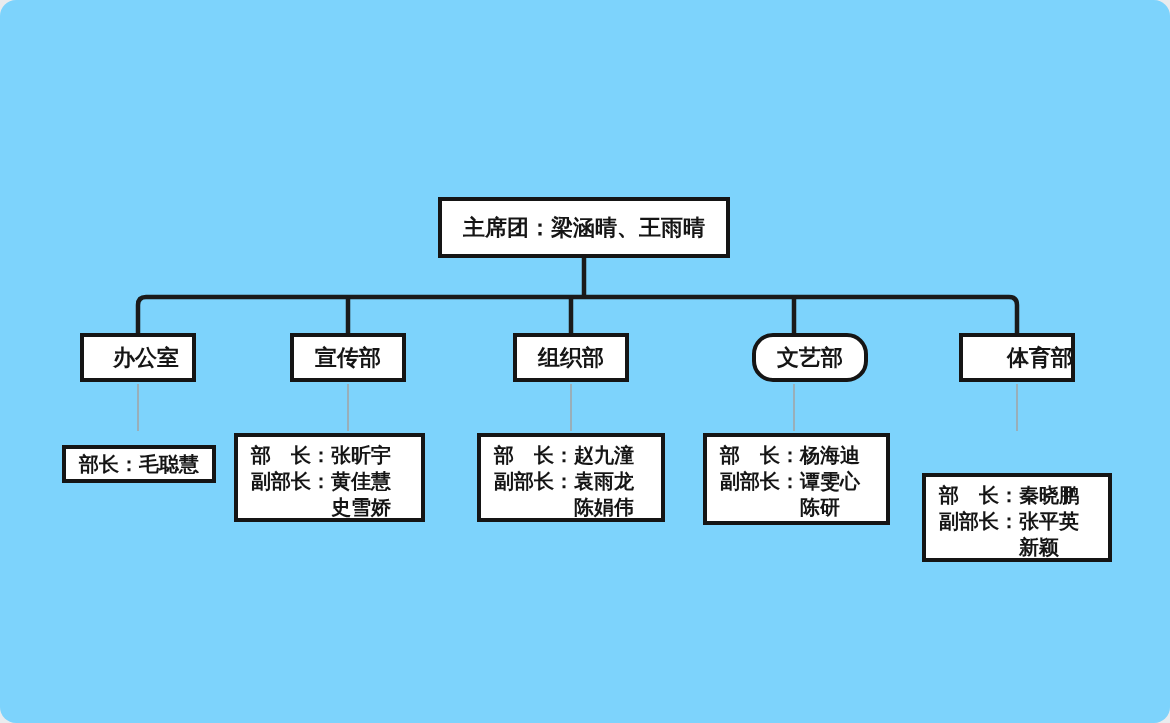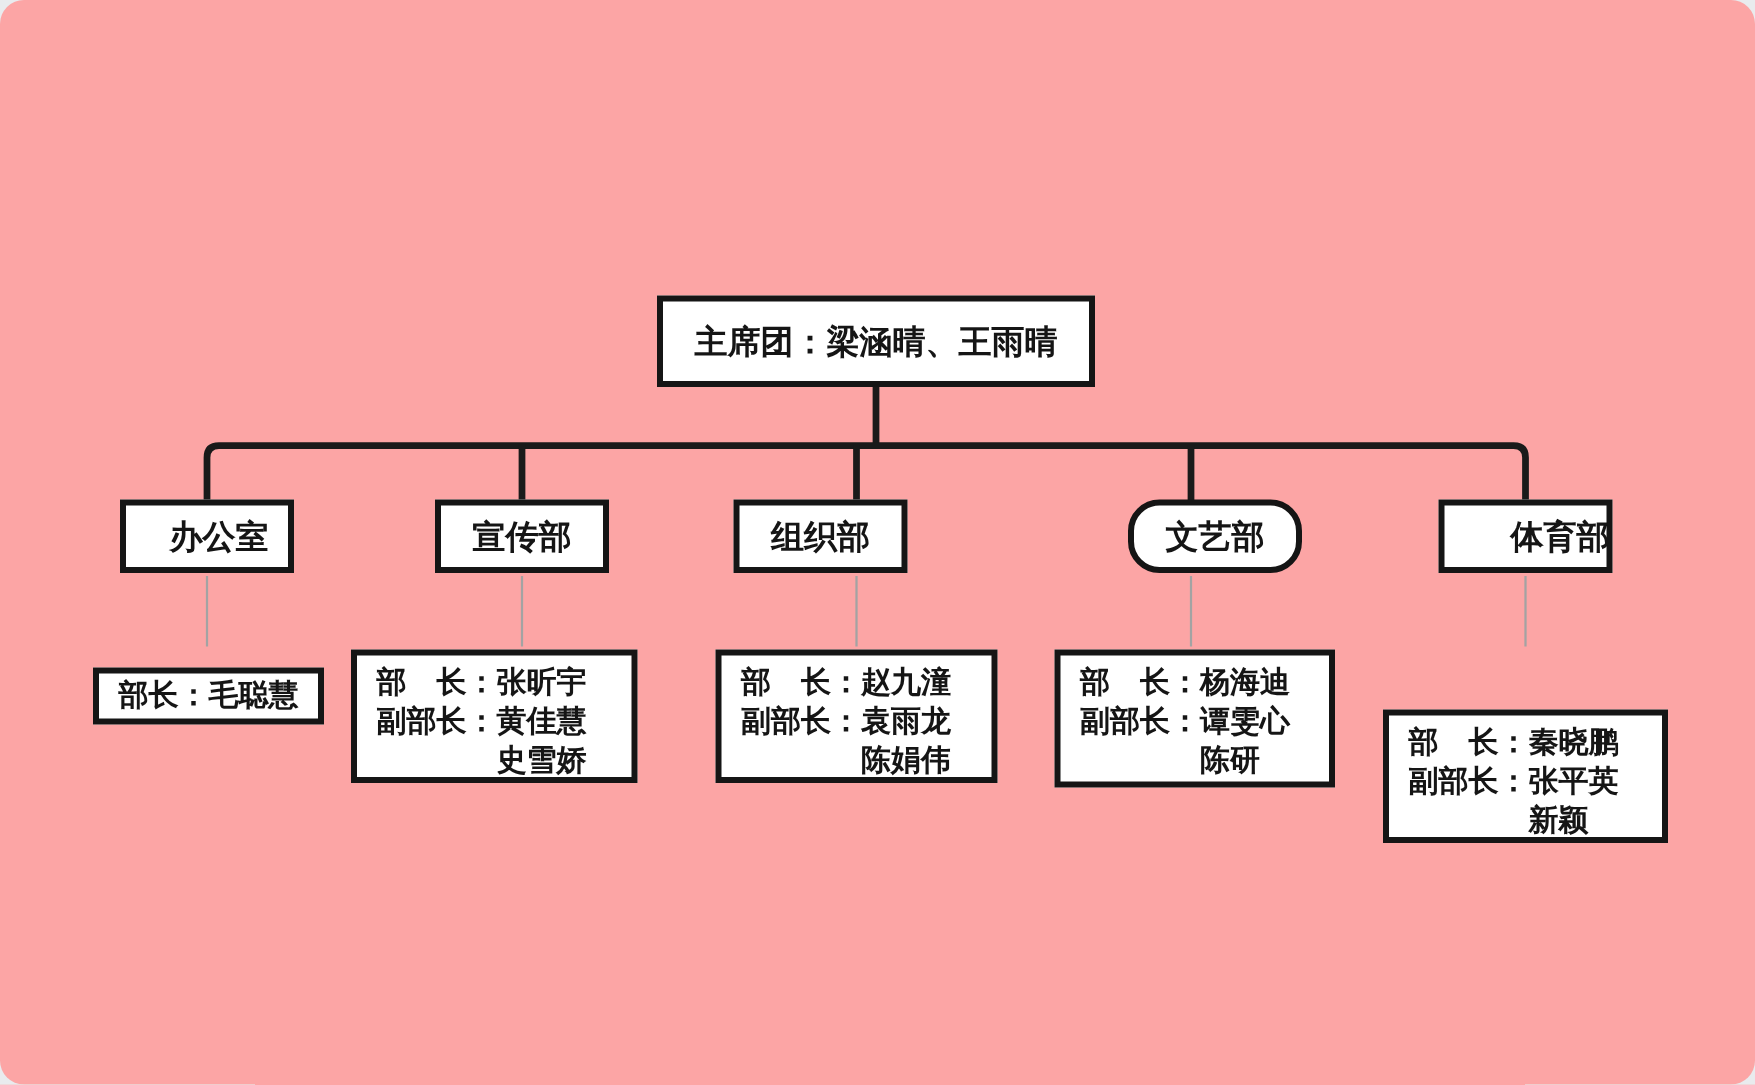--- a/index.html
+++ b/index.html
@@ -5,21 +5,21 @@
   html, body {
     margin: 0;
     padding: 0;
     background: #e9ebee;
     font-family: "Liberation Sans", "DejaVu Sans", sans-serif;
   }
   .screen {
     position: relative;
     width: 1170px;
     height: 723px;
-    background: #fca5a5;
+    background: #7dd3fc;
     border-radius: 16px;
     overflow: hidden;
   }
   .connector-svg {
     position: absolute;
     left: 0;
     top: 0;
     width: 1170px;
     height: 723px;
     z-index: 1;
@@ -55,21 +55,21 @@
   }
   .box.leaf .line { white-space: pre; }
   .box.leaf.single {
     height: 38px;
     padding: 0;
     display: flex; align-items: center; justify-content: center;
   }
   
   .dept-1 { left: 80px; padding-left: 16px;  }
   .dept-2 { left: 290px; }
-  .dept-3 { left: 489px; }
+  .dept-3 { left: 513px; }
   .dept-4 { left: 752px; border-radius: 21px; }
   .dept-5 { left: 959px; padding-left: 46px; }
   .leaf-1 { left: 62px;  width: 154px; margin-top: 12px; }
   .leaf-2 { left: 234px; width: 191px; height: 89px; }
   .leaf-3 { left: 477px; width: 188px; height: 89px; }
   .leaf-4 { left: 703px; width: 187px; height: 92px; }
   .leaf-5 { left: 922px; width: 190px; height: 89px; margin-top: 40px; }
 </style>
 </head>
 <body>

